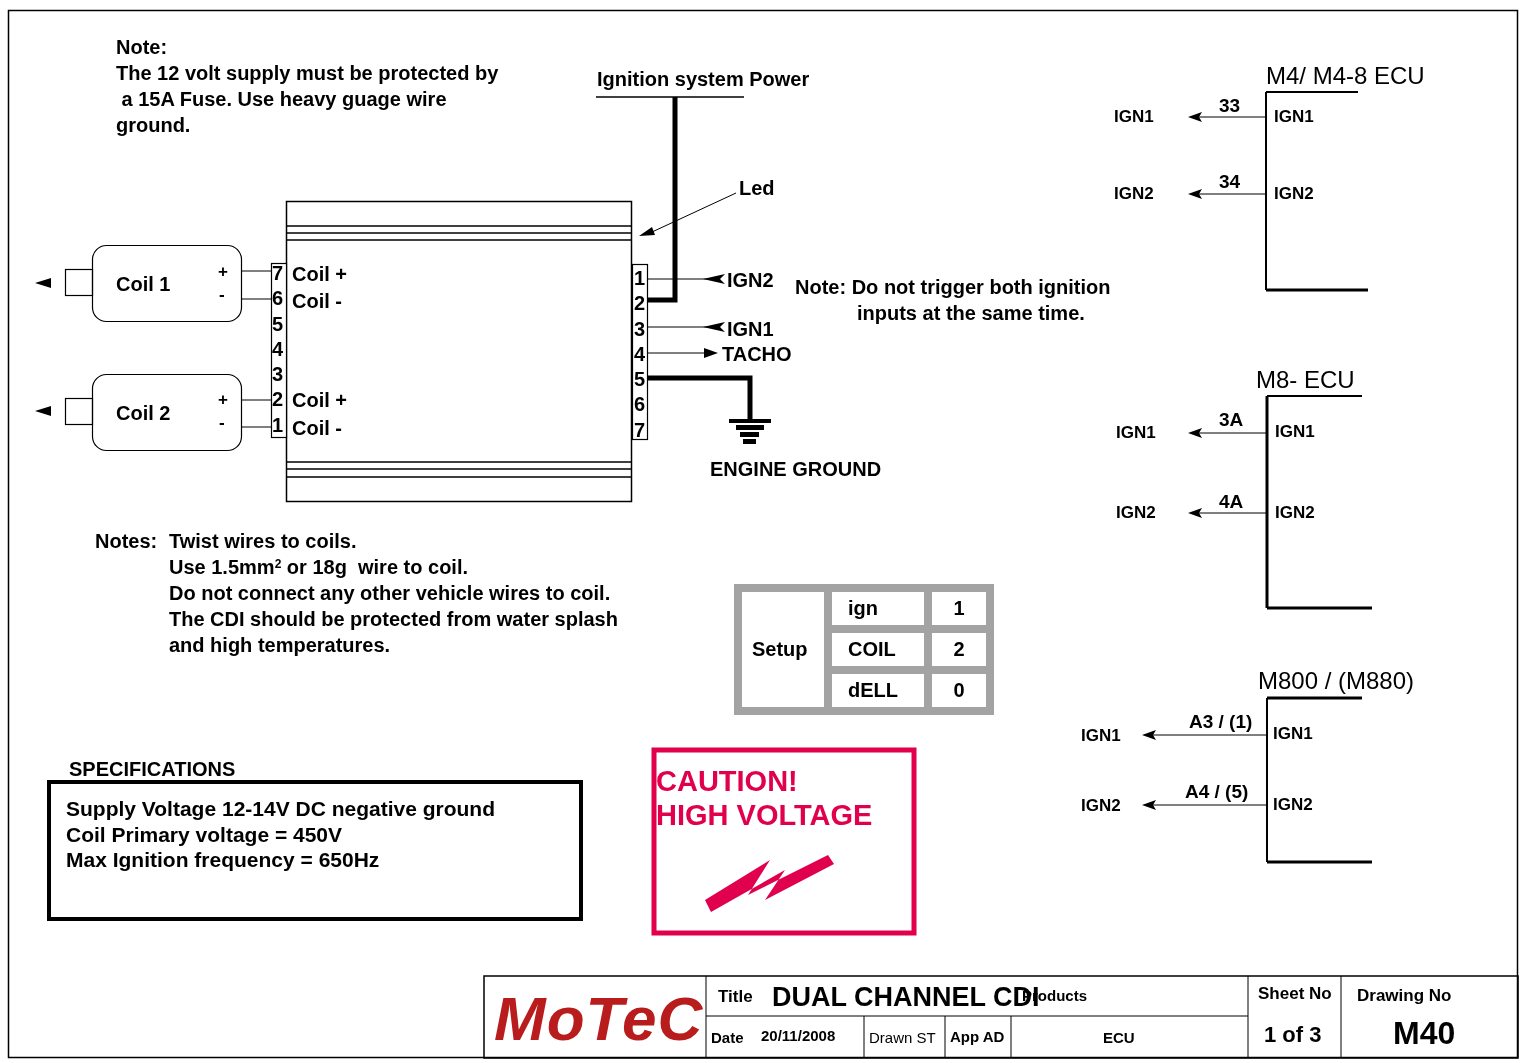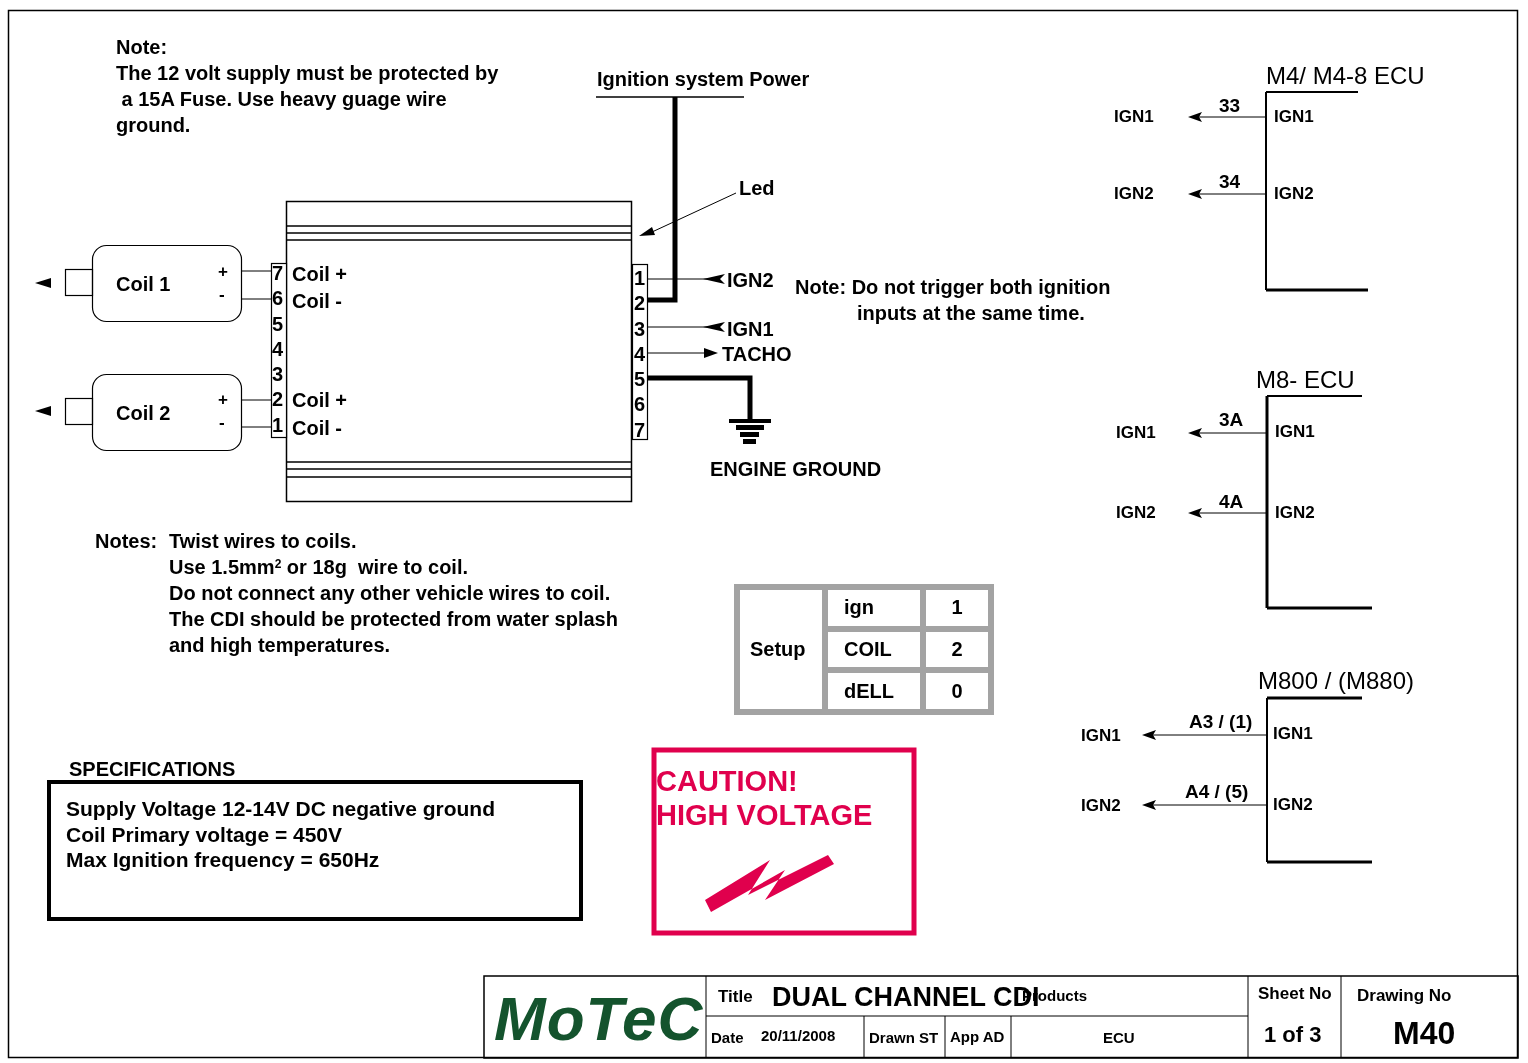--- a/index.html
+++ b/index.html
@@ -8,23 +8,23 @@
   .abs { position:absolute; white-space:nowrap; }
   svg.wires { position:absolute; left:0; top:0; }
   .t20 { font-size:20px; font-weight:bold; line-height:26px; }
   .t19 { font-size:19px; font-weight:bold; }
   .t17 { font-size:17px; font-weight:bold; }
   .ecuTitle { font-size:24px; font-weight:normal; }
   .pin { font-size:20px; font-weight:bold; line-height:25.3px; }
   .note-block div { line-height:26px; }
   sup { font-size:12px; vertical-align:top; position:relative; top:-3px; }
   .caution { color:#e0004d; font-size:29px; font-weight:bold; text-align:left; line-height:34px; }
-  .logo { color:#14532d; font-size:62px; font-weight:bold; font-style:italic; letter-spacing:1px; }
+  .logo { color:#b91c1c; font-size:62px; font-weight:bold; font-style:italic; letter-spacing:1px; }
   table.setup { border-collapse:collapse; position:absolute; left:734px; top:584px; width:260px; height:131px; border:4px solid #000; }
-  table.setup td { border:6px solid #a3a3a3; font-size:20px; font-weight:bold; padding:0 0 0 16px; }
+  table.setup td { border:8px solid #a3a3a3; font-size:20px; font-weight:bold; padding:0 0 0 16px; }
   table.setup td.val { text-align:center; padding:0; }
   .spec-box { position:absolute; left:47px; top:780px; width:528px; height:133px; border:4px solid #000; }
   .spec-box div { font-size:21px; font-weight:bold; line-height:25.5px; }
 </style>
 </head>
 <body>
 
 <svg class="wires" width="1528" height="1063">
 
   <rect x="8.5" y="10.5" width="1509" height="1047" fill="none" stroke="#000" stroke-width="1.5"></rect>
@@ -220,20 +220,20 @@
 <div class="abs caution" style="left:656px; top:764px; width:256px;">
   <div>CAUTION!</div>
   <div>HIGH VOLTAGE</div>
 </div>
 
 <div class="abs logo" style="left:494px; top:983px;">MoTeC</div>
 <div class="abs t17" style="left:718px; top:987px;">Title</div>
 <div class="abs" style="left:772px; top:982px; font-size:27px; font-weight:bold;">DUAL CHANNEL CDI</div>
 <div class="abs" style="left:711px; top:1029px; font-size:15px; font-weight:bold;">Date</div>
 <div class="abs" style="left:761px; top:1027px; font-size:15px; font-weight:bold;">20/11/2008</div>
-<div class="abs" style="left:869px; top:1029px; font-size:15px; font-weight:bold;">Drawn ST</div>
+<div class="abs" style="left:869px; top:1029px; font-size:15px; font-weight:normal;">Drawn ST</div>
 <div class="abs" style="left:950px; top:1028px; font-size:15px; font-weight:bold;">App AD</div>
 <div class="abs" style="left:1022px; top:987px; font-size:15px; font-weight:bold;">Products</div>
 <div class="abs" style="left:1103px; top:1029px; font-size:15px; font-weight:bold;">ECU</div>
 <div class="abs" style="left:1258px; top:984px; font-size:17px; font-weight:bold;">Sheet No</div>
 <div class="abs" style="left:1264px; top:1022px; font-size:22px; font-weight:bold;">1 of 3</div>
 <div class="abs" style="left:1357px; top:986px; font-size:17px; font-weight:bold;">Drawing No</div>
 <div class="abs" style="left:1393px; top:1015px; font-size:32px; font-weight:bold;">M40</div>
 
 </body></html>

